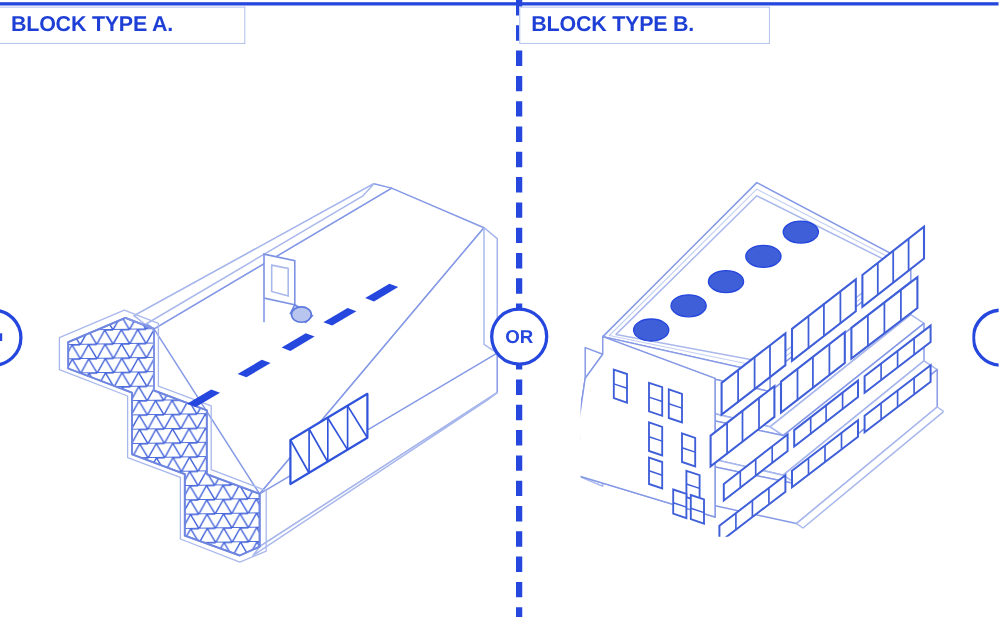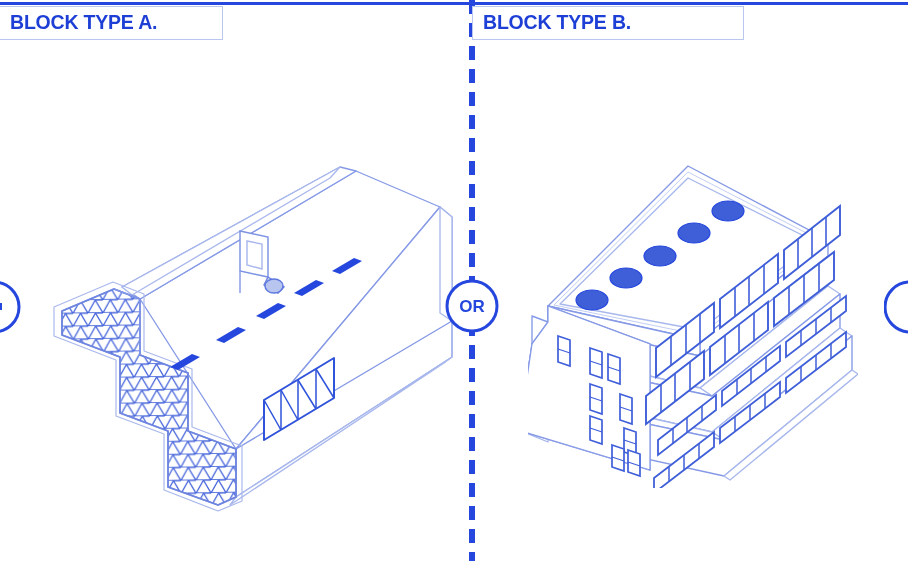--- a/index.html
+++ b/index.html
@@ -37,21 +37,21 @@
   }
   .label-box .label-text {
     color: #1E3FD6;
     font-size: 19.5px;
     font-weight: bold;
     letter-spacing: -0.2px;
     white-space: nowrap;
     line-height: 1;
   }
   #label-a { left: 0px; top: 6px; width: 223px; border-left: none; }
-  #label-b { left: 472px; top: 6px; width: 272px; text-align: right; }
+  #label-b { left: 472px; top: 6px; width: 228px; text-align: right; }
 
   #divider {
     position: absolute;
     left: 469px;
     top: 0px;
     width: 6px;
     height: 561px;
   }
   #or-badge {
     position: absolute;

